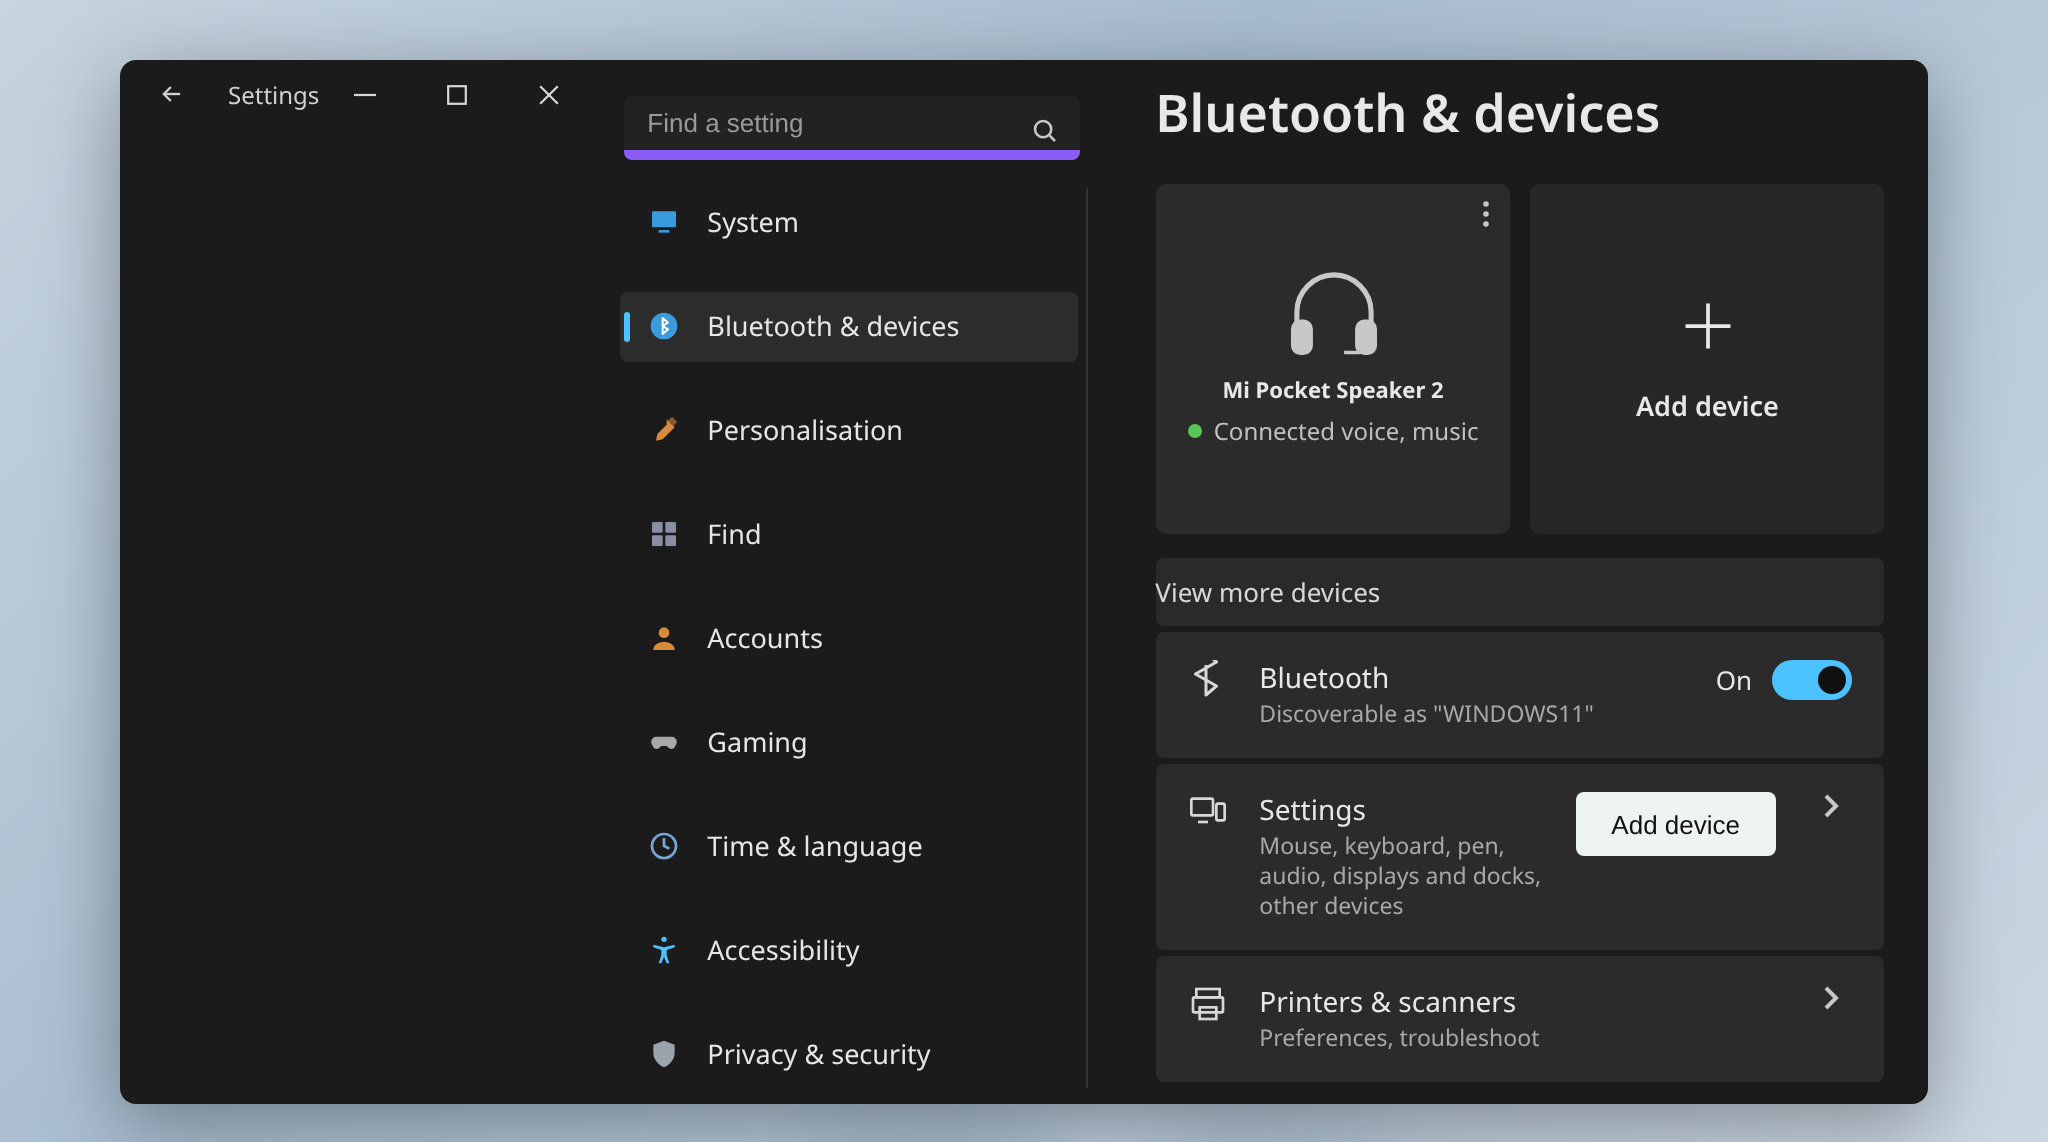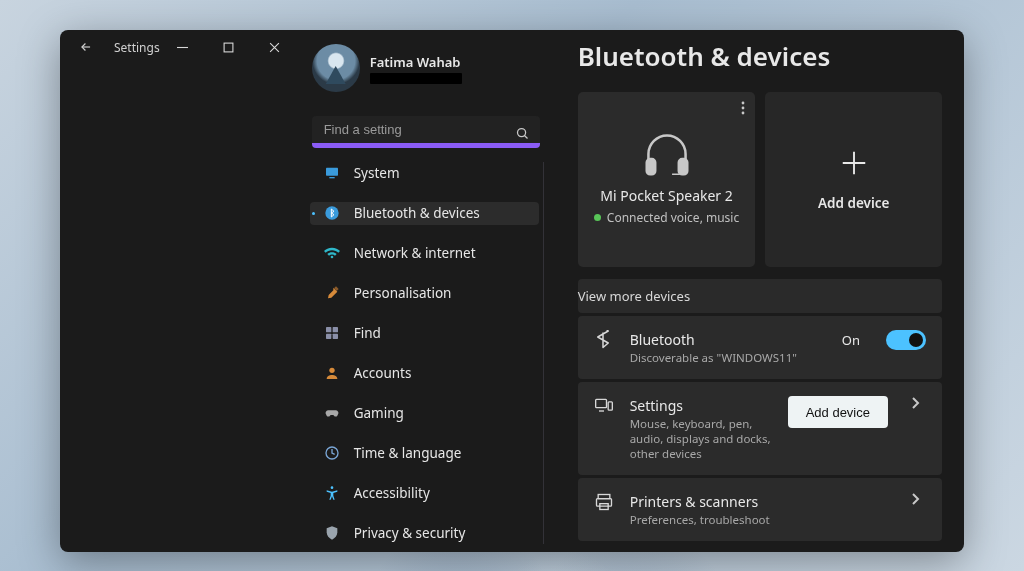--- a/index.html
+++ b/index.html
@@ -45,36 +45,36 @@
   .nav-icon { width:16px; height:16px; display:flex; align-items:center; justify-content:center; }
 
   
   .content { flex:1; padding:4px 22px 0 28px; overflow-y:auto; }
   .page-title { font-size:26px; font-weight:600; margin:4px 0 18px; }
 
   .cards-row { display:flex; gap:10px; }
   .dev-card { width:187px; height:175px; background:#2b2b2b; border-radius:5px; position:relative; display:flex; flex-direction:column; align-items:center; justify-content:center; padding:8px 10px 12px; }
   .dev-card .more { position:absolute; top:8px; right:10px; color:#c8c8c8; font-size:14px; letter-spacing:1px; }
   .dev-icon { width:54px; height:48px; color:#c8c8c8; margin-bottom:8px; }
-  .dev-name { font-size:14px; font-weight:400; text-align:center; }
+  .dev-name { font-size:11px; font-weight:700; text-align:center; }
   .dev-status-row { display:flex; align-items:center; gap:6px; margin-top:4px; }
   .status-dot { width:7px; height:7px; border-radius:50%; background:#58c558; }
   .dev-status { font-size:12px; color:#c0c0c0; }
   .add-card { width:187px; height:175px; background:#272727; border-radius:5px; display:flex; flex-direction:column; align-items:center; justify-content:center; gap:16px; }
   .plus-ic { width:30px; height:30px; color:#e8e8e8; }
   .add-label { font-size:13.5px; font-weight:600; }
 
   .more-bar { margin-top:12px; height:34px; background:#2a2a2a; border-radius:4px; display:flex; align-items:center; font-size:13px; color:#d8d8d8; }
 
   .setting-row { margin-top:3px; background:#2b2b2b; border-radius:4px; padding:14px 16px; display:flex; align-items:flex-start; gap:16px; }
   .setting-row .lead-ic { width:20px; height:20px; color:#d8d8d8; flex-shrink:0; }
   .setting-text { flex:1; display:flex; flex-direction:column; }
   .setting-title { font-size:14px; }
   .setting-sub { font-size:11.5px; color:#a8a8a8; margin-top:1px; }
-  .toggle-wrap { display:flex; align-items:center; gap:26px; }
+  .toggle-wrap { display:flex; align-items:center; gap:10px; }
   .toggle-label { font-size:13px; }
   .toggle { width:40px; height:20px; border-radius:10px; background:#4cc2ff; position:relative; }
   .toggle::after { content:""; position:absolute; right:3px; top:3px; width:14px; height:14px; border-radius:50%; background:#111; }
   .btn-light { background:#eef3f4; color:#111; border:none; border-radius:4px; height:32px; padding:0 18px; font-size:13px; }
   .chev { width:22px; display:flex; align-items:center; justify-content:center; color:#c8c8c8; }
 
   
   ::-webkit-scrollbar{width:0;height:0;}
 </style>
 </head>
@@ -109,27 +109,20 @@
           <svg width="11" height="11" viewBox="0 0 10 10">
             <path d="M1 1l8 8M9 1l-8 8" stroke="currentColor" stroke-width="1"></path>
           </svg>
         </div>
     </div>
   </div>
 
   <div class="body">
 
     <aside class="sidebar">
-      <div class="profile">
-        <div class="avatar"></div>
-        <div class="profile-text">
-          <div class="profile-name">Fatima Wahab</div>
-          <div class="profile-email"></div>
-        </div>
-      </div>
 
       <div class="searchwrap">
         <input class="search" placeholder="Find a setting" style="">
         <span class="searchicon">
           <svg width="15" height="15" viewBox="0 0 24 24" fill="none" stroke="currentColor" stroke-width="2">
               <circle cx="10.5" cy="10.5" r="6.5"></circle>
               <path d="M20 20l-4.5-4.5"></path>
             </svg>
         </span>
       </div>
@@ -145,28 +138,20 @@
           <span>System</span>
         </div>
         <div class="nav-item active">
           <span class="nav-icon">
               <svg width="16" height="16" viewBox="0 0 24 24">
                 <circle cx="12" cy="12" r="10" fill="#3a9bdc"></circle>
                 <path d="M11 6v12l4-3.5-4-2.5 4-2.5L11 6z" fill="none" stroke="#fff" stroke-width="1.5" stroke-linejoin="round"></path>
               </svg>
             </span>
           <span>Bluetooth &amp; devices</span>
-        </div>
-        <div class="nav-item">
-          <span class="nav-icon">
-              <svg width="16" height="16" viewBox="0 0 24 24" fill="#2fb7c9">
-                <path d="M12 20a2 2 0 100-4 2 2 0 000 4zm0-16C7 4 2.7 6 0 9l2.5 2.5C4.7 9.4 8.2 8 12 8s7.3 1.4 9.5 3.5L24 9c-2.7-3-7-5-12-5zm0 7c-2.7 0-5.1.9-7 2.5l2.5 2.5c1.2-1 2.8-1.7 4.5-1.7s3.3.7 4.5 1.7L19 13.5c-1.9-1.6-4.3-2.5-7-2.5z"></path>
-              </svg>
-            </span>
-          <span>Network &amp; internet</span>
         </div>
         <div class="nav-item">
           <span class="nav-icon">
               <svg width="16" height="16" viewBox="0 0 24 24">
                 <path d="M14 4l6 6-9 9-5 1 1-5 7-7z" fill="#d68a3a"></path>
                 <path d="M18 2l4 4-3 3-4-4z" fill="#8a5a2a"></path>
               </svg>
             </span>
           <span>Personalisation</span>
         </div>

